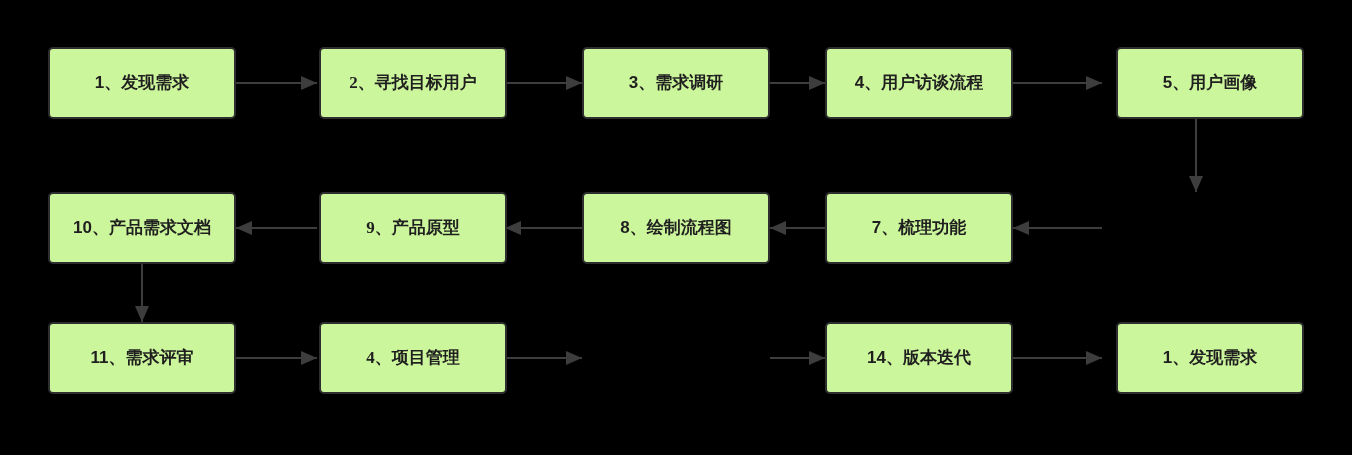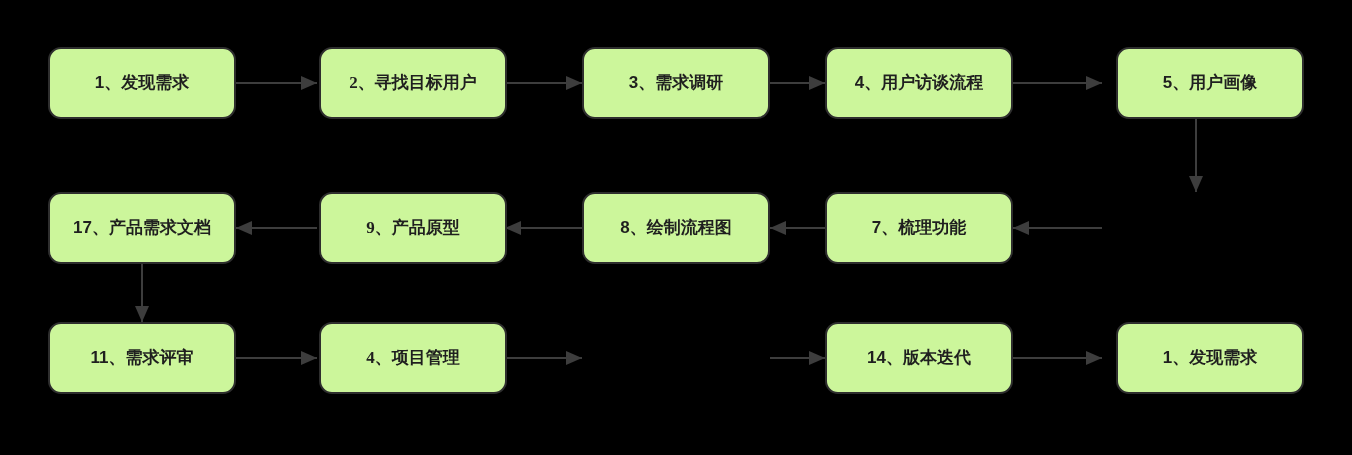--- a/index.html
+++ b/index.html
@@ -27,21 +27,21 @@
     width: 1352px; height: 455px;
     pointer-events: none;
   }
   .edge { stroke: var(--arrow); stroke-width: 2; }
   .arrowhead-fill { fill: var(--arrow); }
   .node {
     position: absolute;
     width: 188px; height: 72px;
     background: var(--node-fill);
     border: 2px solid var(--node-border);
-    border-radius: 13px;
+    border-radius: 5px;
     display: flex;
     align-items: center;
     justify-content: center;
     text-align: center;
     padding: 2px 12px;
   }
   .node-label {
     color: var(--node-text);
     font-weight: bold;
     font-size: 17px;
@@ -98,21 +98,21 @@
     <span class="node-label">3、需求调研</span>
   </div>
   <div class="node row1 col4">
     <span class="node-label">4、用户访谈流程</span>
   </div>
   <div class="node row1 col5">
     <span class="node-label">5、用户画像</span>
   </div>
 
   <div class="node row2 col1">
-    <span class="node-label">17、产品需求文档</span>
+    <span class="node-label">10、产品需求文档</span>
   </div>
   <div class="node row2 col2">
     <span class="node-label">9、产品原型</span>
   </div>
   <div class="node row2 col3">
     <span class="node-label">8、绘制流程图</span>
   </div>
   <div class="node row2 col4">
     <span class="node-label">7、梳理功能</span>
   </div>

